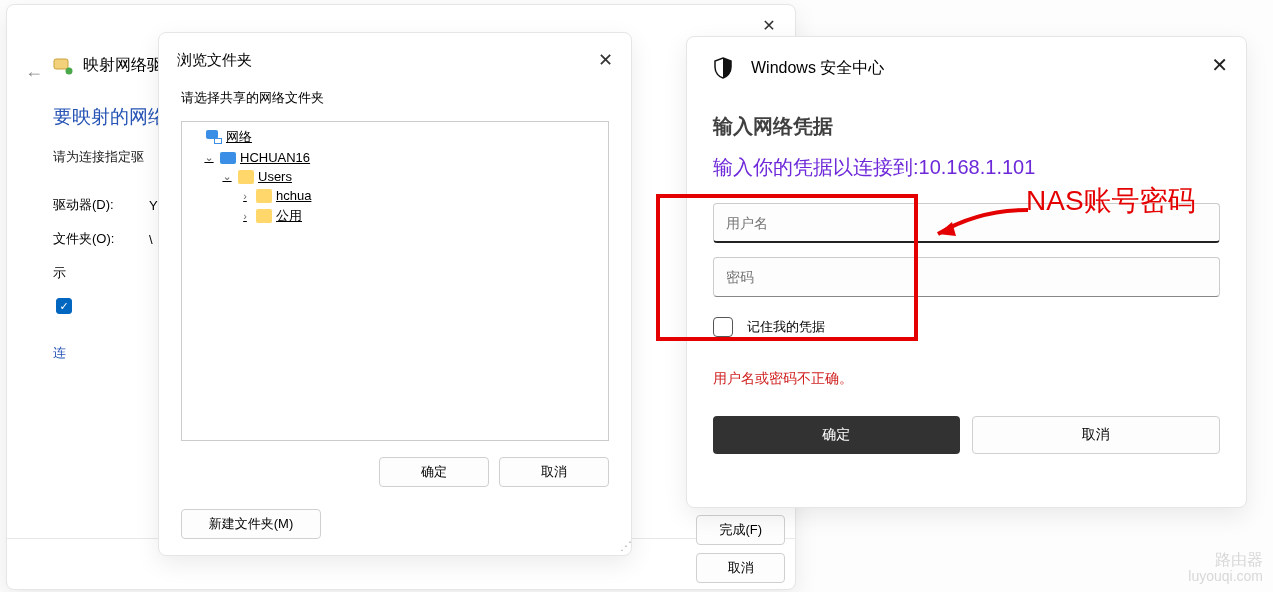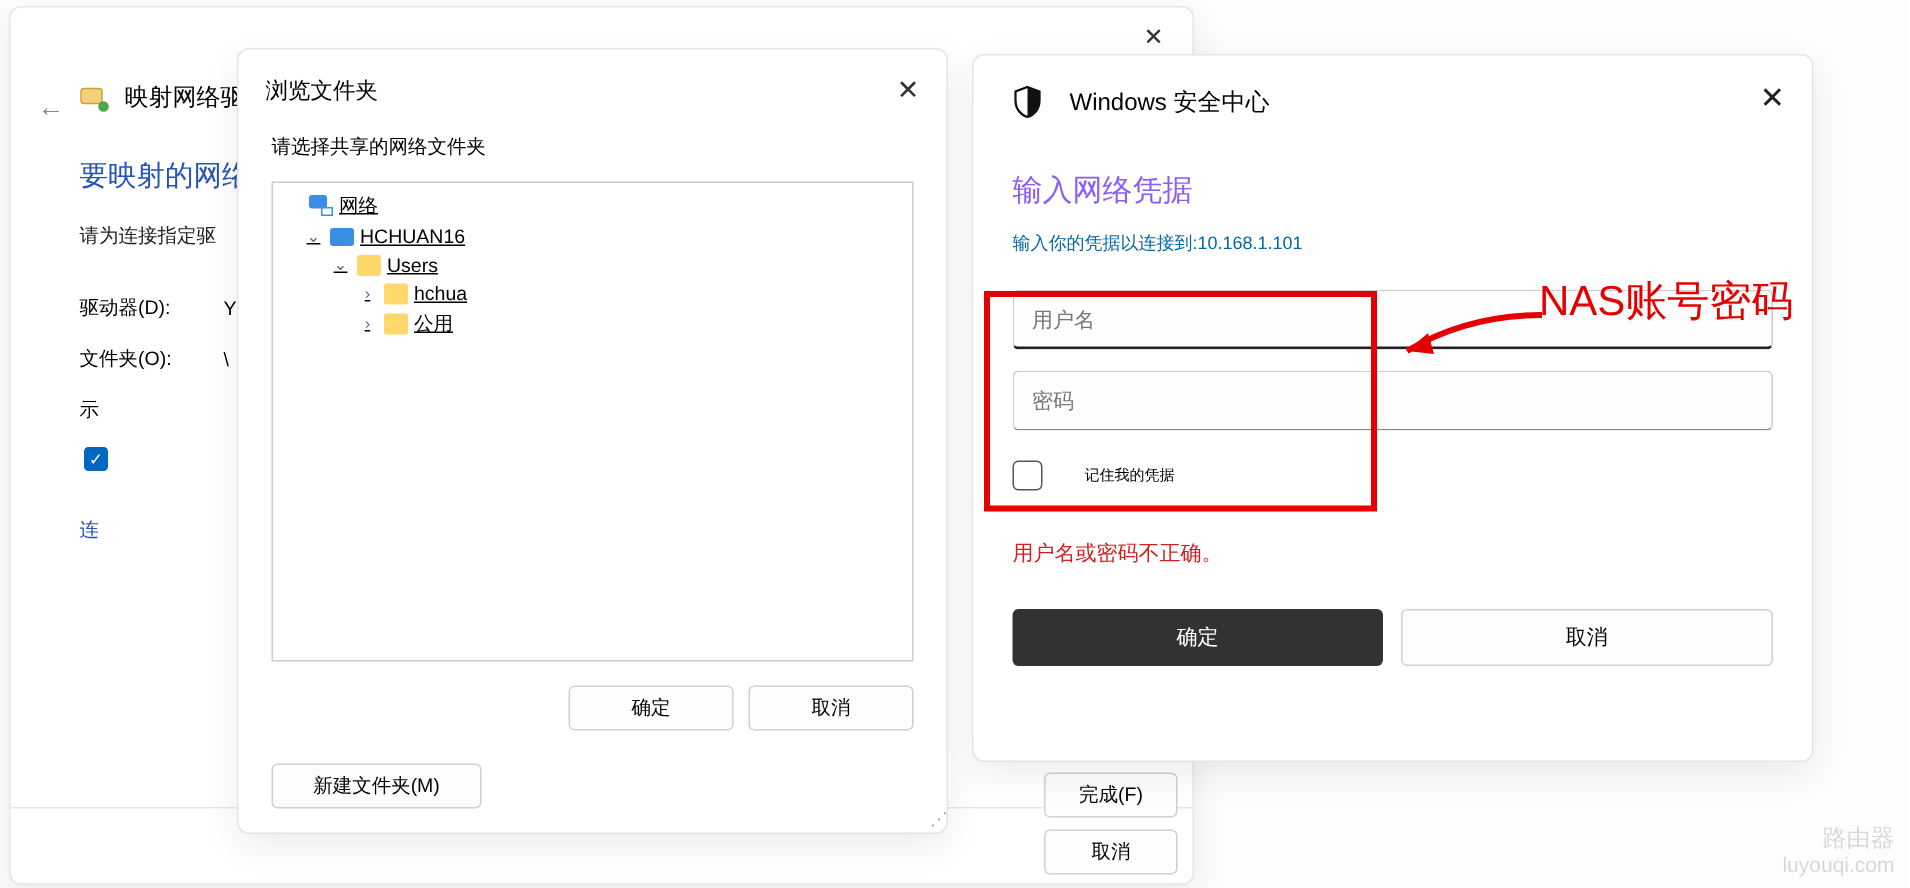--- a/index.html
+++ b/index.html
@@ -42,30 +42,30 @@
   .pc-icon { width:16px; height:12px; background:#3a8ee6; border-radius:2px; display:inline-block; }
   .net-icon { width:16px; height:14px; display:inline-block; position:relative; }
   .net-icon::before { content:''; position:absolute; width:12px; height:9px; background:#3a8ee6; left:0; top:0; border-radius:2px; }
   .net-icon::after { content:''; position:absolute; width:6px; height:4px; background:#fff; border:1px solid #3a8ee6; right:0; bottom:0; }
   .browse-footer { display:flex; justify-content:flex-end; gap:10px; padding:16px 22px 0 22px; }
   .browse-footer .btn { width:110px; }
   .new-folder-btn { position:absolute; left:22px; bottom:16px; width:140px; }
   .resize { position:absolute; right:2px; bottom:2px; font-size:12px; color:#aaa; letter-spacing:-3px; }
 
   
-  .sec-dialog { left: 648px; top: 36px; width: 561px; height: 472px; padding: 0; }
+  .sec-dialog { left: 686px; top: 36px; width: 561px; height: 472px; padding: 0; }
   .sec-header { display:flex; align-items:center; gap:18px; padding:20px 26px 10px 26px; }
   .shield { width:20px; height:22px; }
   .sec-close { position:absolute; top:16px; right:18px; font-size:20px; color:#222; }
   .sec-body { padding: 10px 26px 0 26px; }
-  .sec-h1 { font-size: 20px; color:#8b5cf6; margin: 14px 0 14px 0; font-weight:400; }
-  .sec-sub { font-size:12px; color:#0369a1; margin-bottom:22px; }
+  .sec-h1 { font-size: 20px; color:#404040; margin: 14px 0 14px 0; font-weight:700; }
+  .sec-sub { font-size:20px; color:#6d28d9; margin-bottom:22px; }
   .sec-input { width:100%; height:40px; border:1px solid #ccc; border-bottom:1px solid #888; border-radius:4px; padding:0 12px; font-size:14px; margin-bottom:14px; background:#fdfdfd; color:#888; }
   .sec-input.focused { border-bottom:2px solid #222; }
-  .remember-row { display:flex; align-items:center; gap:28px; font-size:10px; margin:6px 0 24px 0; }
+  .remember-row { display:flex; align-items:center; gap:14px; font-size:13px; margin:6px 0 24px 0; }
   .remember-box { width:20px; height:20px; border:1.5px solid #555; border-radius:4px; }
   .error { color:#d02020; font-size:14px; margin-bottom: 28px; margin-top: 33px; }
   .sec-footer { display:flex; gap:12px; }
   .sec-btn { flex:1; height:38px; border-radius:4px; font-size:14px; border:1px solid #d0d0d0; }
   .primary { background:#323232; color:#fff; border:none; }
   .secondary { background:#fdfdfd; color:#000; }
 
   
   .anno-box { position:absolute; left:656px; top:194px; width:262px; height:147px; border:4px solid #e40000; pointer-events:none; }
   .anno-text { position:absolute; left:1026px; top:182px; font-size:28px; color:#e40000; font-weight:400; }

